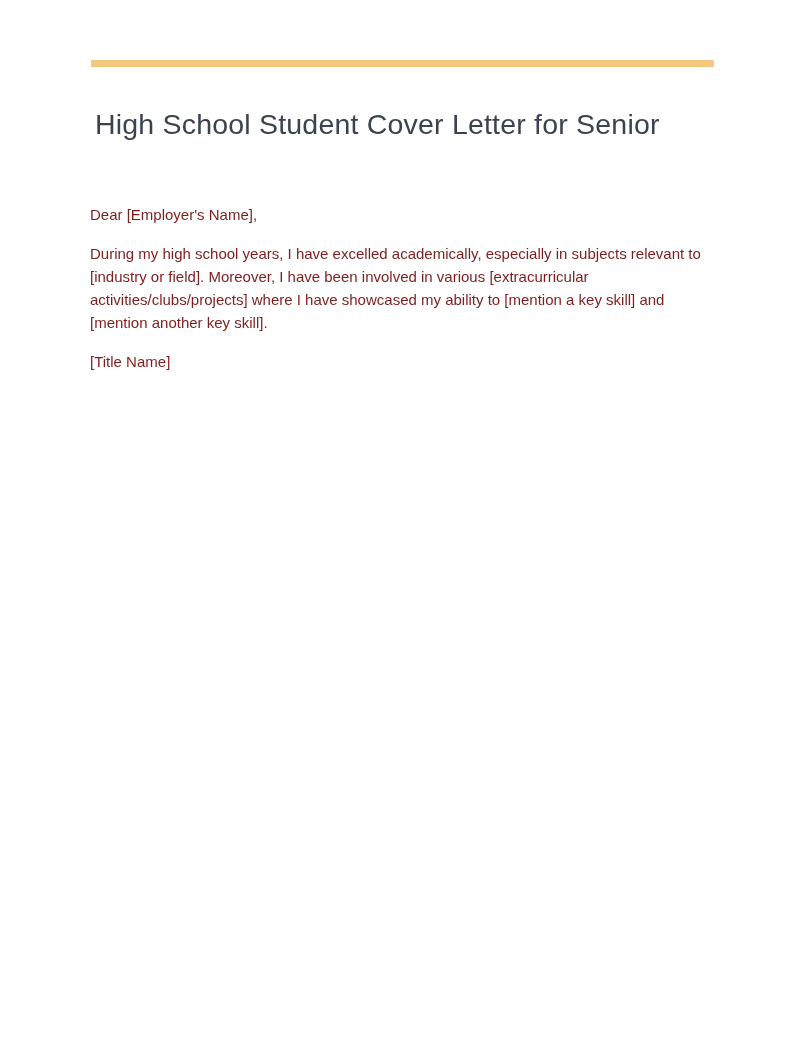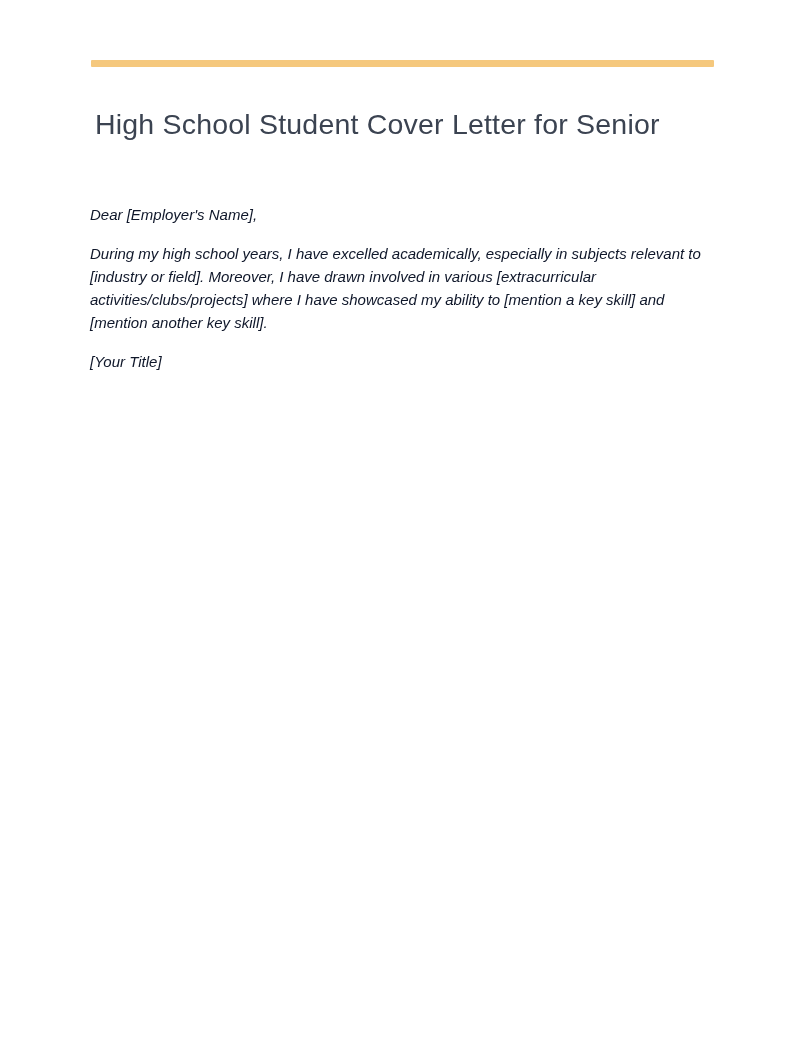--- a/index.html
+++ b/index.html
@@ -53,25 +53,25 @@
 </style>
 </head>
 <body>
 
 <div class="page">
 
   <div class="accent-bar" style="background: rgb(245, 200, 125);"></div>
 
   <h1 class="doc-title" style="color: rgb(59, 67, 81);">High School Student Cover Letter for Senior</h1>
 
-  <div class="letter-body" style="color: #0f172a; font-style: italic;">
+  <div class="letter-body" style="color: #7f1d1d;">
 
     <p>Dear [Employer's Name],</p>
 
 
-    <p>During my high school years, I have excelled academically, especially in subjects relevant to [industry or field]. Moreover, I have drawn involved in various [extracurricular activities/clubs/projects] where I have showcased my ability to [mention a key skill] and [mention another key skill].</p>
+    <p>During my high school years, I have excelled academically, especially in subjects relevant to [industry or field]. Moreover, I have been involved in various [extracurricular activities/clubs/projects] where I have showcased my ability to [mention a key skill] and [mention another key skill].</p>
 
 
 
-    <p class="sign-off">[Your Title]</p>
+    <p class="sign-off">[Title Name]</p>
 
   </div>
 </div>
 
 </body></html>

